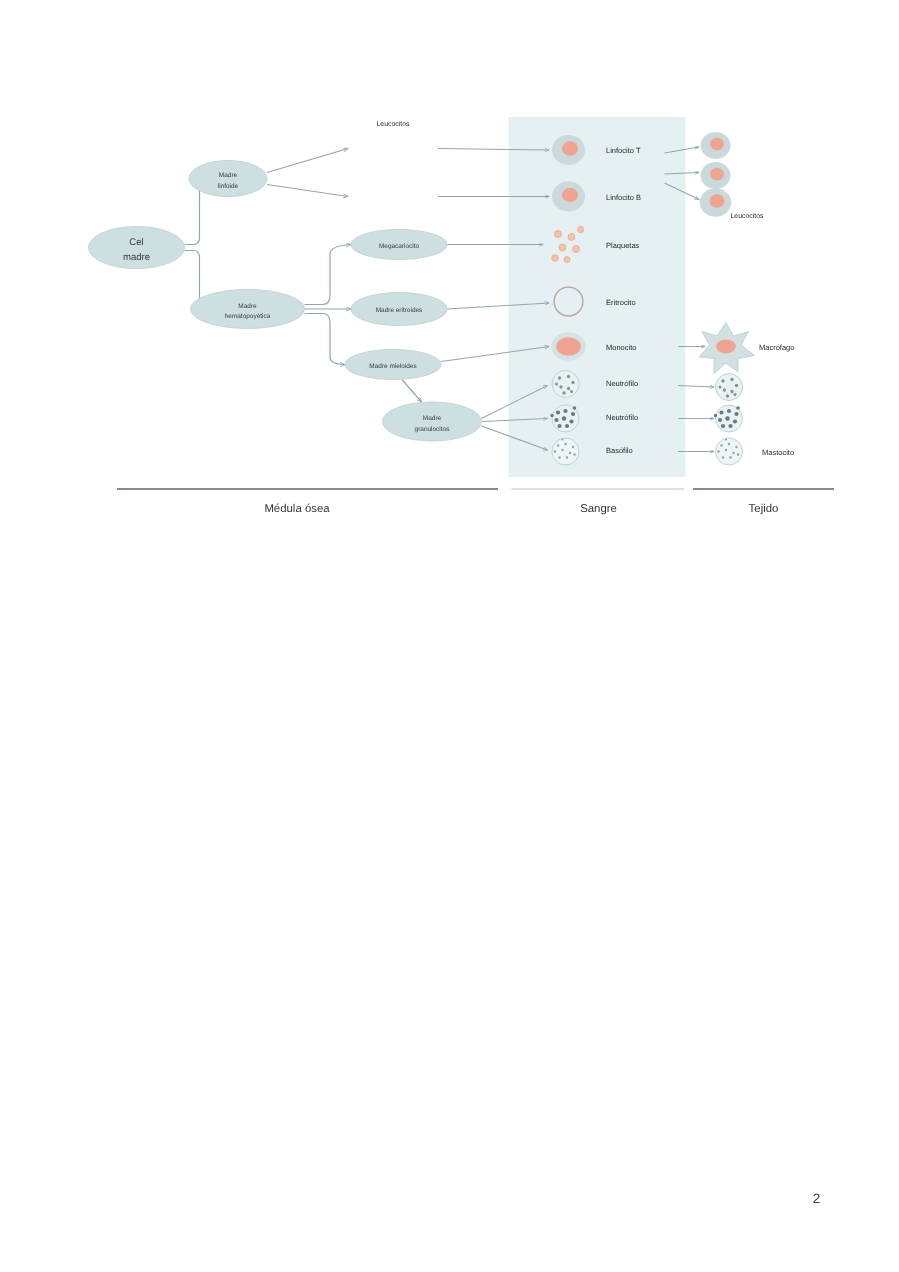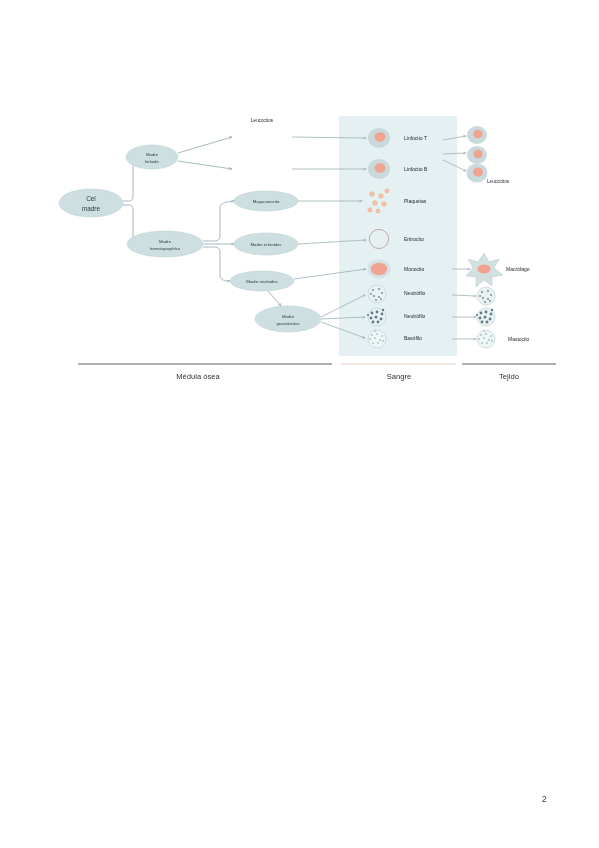--- a/index.html
+++ b/index.html
@@ -2,21 +2,21 @@
 <html><head>
 <meta charset="utf-8">
 <style>
   html,body{margin:0;padding:0;background:#ffffff;}
   body{
     width:599px;height:848px;position:relative;overflow:hidden;
     font-family:"Liberation Sans","DejaVu Sans",sans-serif;
     color:#333a3f;
   }
   #stage{position:absolute;left:0;top:0;width:599px;height:848px;}
-  #diagram{position:absolute;left:0;top:0;width:599px;height:380px;margin-top:38px;}
+  #diagram{position:absolute;left:0;top:0;width:599px;height:380px;}
   .page-number{
     position:absolute;right:52px;bottom:44px;
     font-size:9px;color:#3b4347;letter-spacing:.2px;
   }
   svg{display:block;}
   .nodeLabel{
     font-family:"Liberation Sans","DejaVu Sans",sans-serif;
     fill:#2f3b42;font-size:4.3px;text-anchor:middle;
   }
   .nodeLabel.big{font-size:6.4px;}

